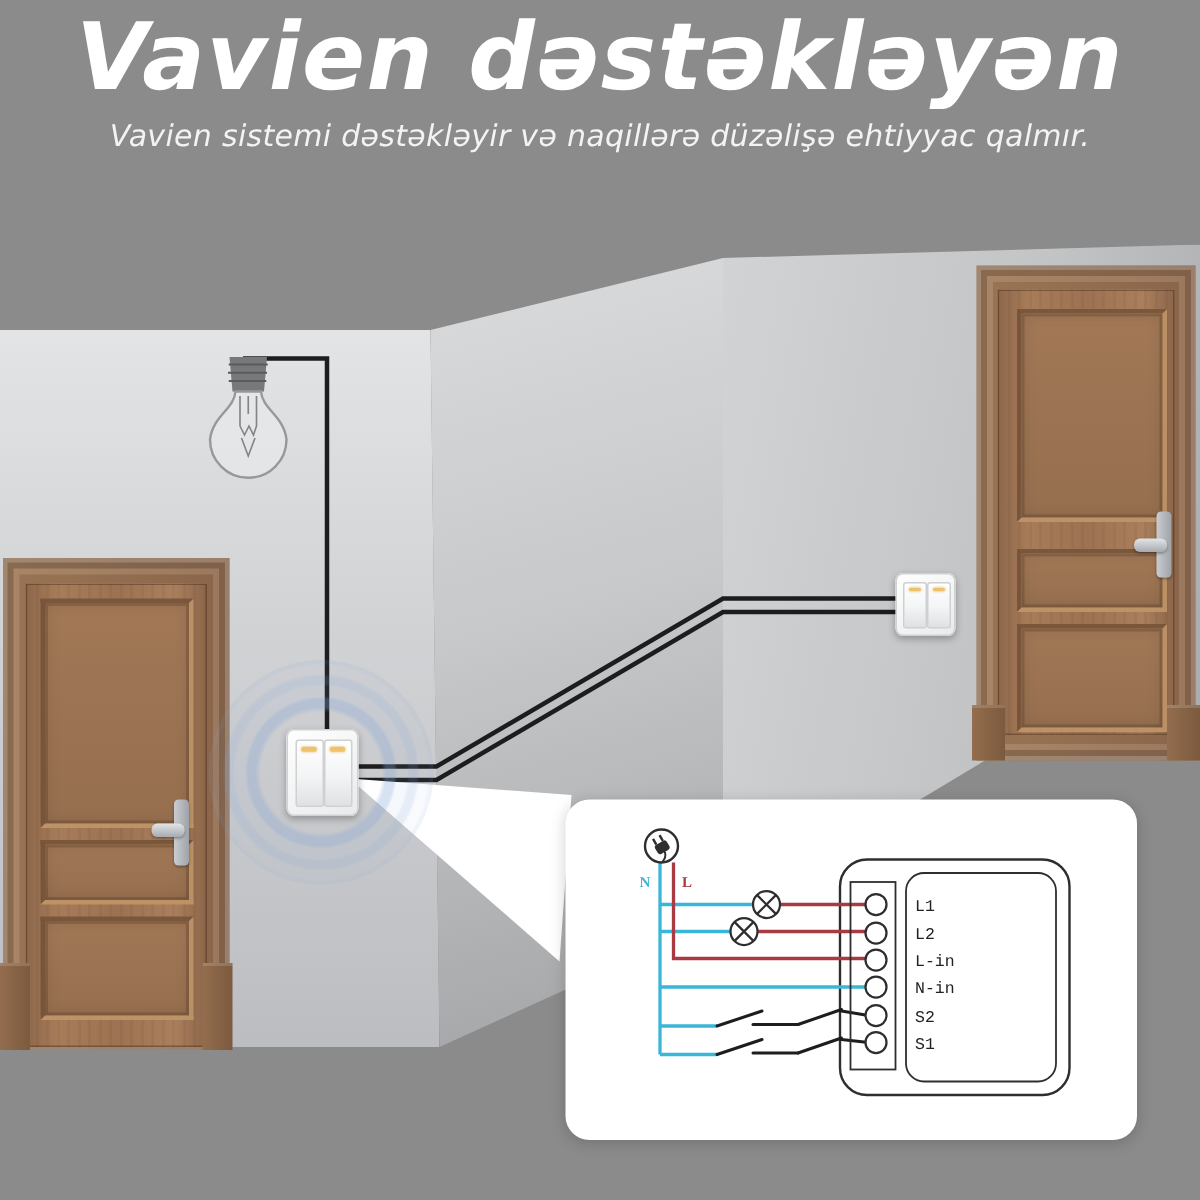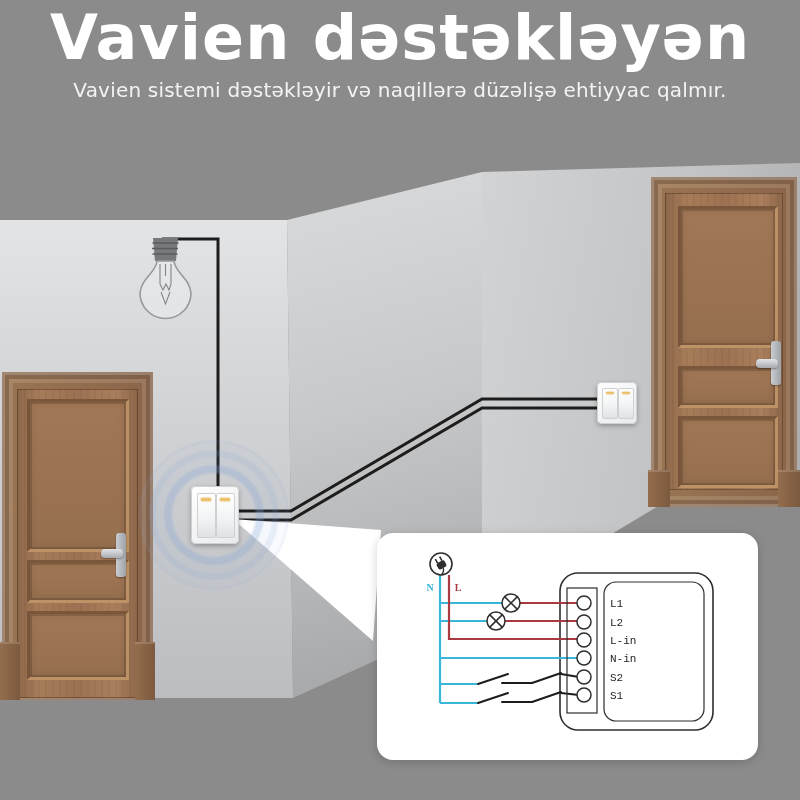--- a/index.html
+++ b/index.html
@@ -1,20 +1,20 @@
 <!DOCTYPE html>
 <html><head>
 <meta charset="utf-8">
 <style>
   html,body{margin:0;padding:0;}
   body{width:800px;height:800px;position:relative;overflow:hidden;
        background:#8b8b8b;font-family:"DejaVu Sans","Liberation Sans",sans-serif;}
 
   
-  .banner{position:absolute;top:0;left:0;width:800px;height:143px;text-align:center;}
+  .banner{position:absolute;top:0;left:0;width:800px;height:143px;text-align:center;font-style:italic;}
   .banner h1{margin:4px 0 0 0;font-size:62px;line-height:1.1;font-weight:700;color:#ffffff;letter-spacing:1px;}
   .banner p{margin:6px 0 0 0;font-size:20px;font-weight:500;color:#f3f3f3;letter-spacing:.2px;}
 
   
   .wall{position:absolute;}
   .wall-left{left:0;top:220px;width:293px;height:478px;
     clip-path:polygon(0 0,287px 0,293px 478px,0 478px);
     background:linear-gradient(180deg,#e3e4e6 0%,#d4d5d7 35%,#bcbdc1 100%);}
   .wall-mid{left:287px;top:172px;width:195px;height:526px;
     clip-path:polygon(0 48px,195px 0,195px 440px,6px 526px);

